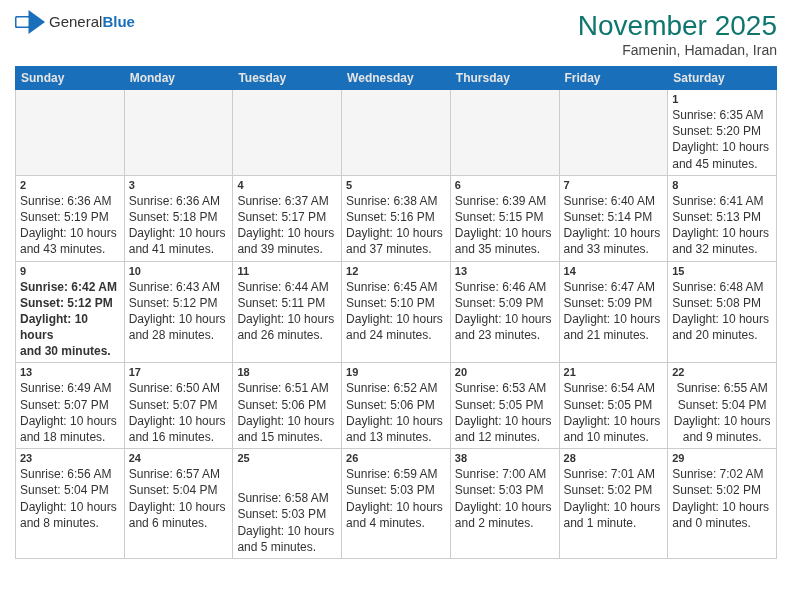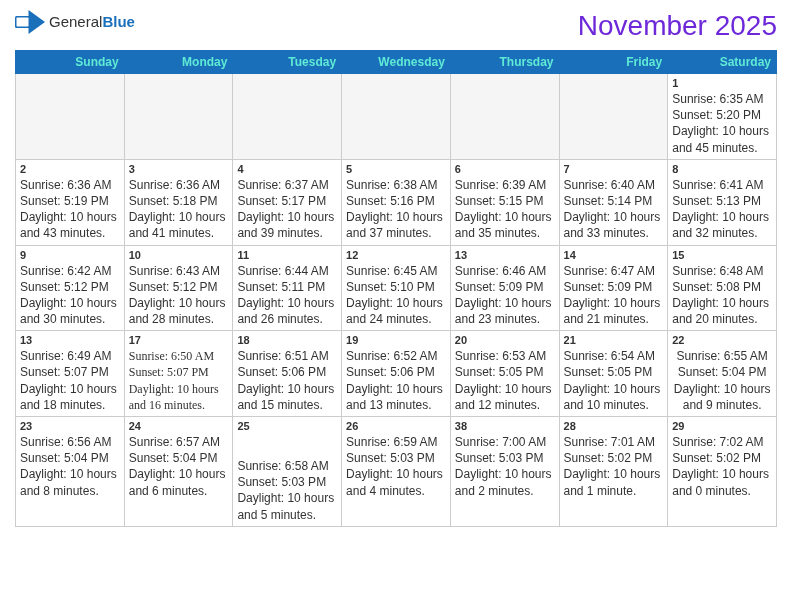--- a/index.html
+++ b/index.html
@@ -29,36 +29,36 @@
     }
     .logo-icon {
       width: 30px;
       height: 24px;
     }
     .title-block {
       text-align: right;
     }
     .month-title {
       font-size: 28px;
-      color: #6d28d9;
+      color: #0f766e;
       font-weight: normal;
     }
     .location {
       font-size: 14px;
       color: #444;
     }
     .calendar {
       width: 100%;
       border-collapse: collapse;
       table-layout: fixed;
     }
     .calendar th {
       background: #1a6fba;
-      color: #5eead4;
-      text-align: right;
+      color: #e5e5e5;
+      text-align: left;
       padding: 4px 5px;
       font-size: 12px;
       font-weight: bold;
       border: 1px solid #1a6fba;
       margin-top: 24px;
     }
     .calendar td {
       border: 1px solid #ccc;
       vertical-align: top;
       padding: 3px 4px;
@@ -97,20 +97,21 @@
         <rect x="2" y="10" width="16" height="12" rx="1" fill="#fff"></rect>
       </svg>
       <div>
         <div style="font-size:15px;color:#333;line-height:1.1;">
           <span style="color:#333;">General</span><span style="color:#1a6fba;font-weight:bold;">Blue</span>
         </div>
       </div>
     </div>
     <div class="title-block">
       <div class="month-title">November 2025</div>
+      <div class="location">Famenin, Hamadan, Iran</div>
     </div>
   </div>
 
   <table class="calendar">
     <thead>
       <tr>
       <th>Sunday</th>
           <th>Monday</th>
           <th>Tuesday</th>
           <th>Wednesday</th>
@@ -182,21 +183,21 @@
             <span class="day-num">8</span>
             <div class="day-info" style="white-space: pre-line;">Sunrise: 6:41 AM
 Sunset: 5:13 PM
 Daylight: 10 hours
 and 32 minutes.</div>
           </td>
         </tr>
         <tr>
           <td>
             <span class="day-num">9</span>
-            <div class="day-info" style="white-space: pre-line;">Sunrise: 6:42 AM
+            <div class="day-info" style="white-space: pre-line; font-weight: bold;">Sunrise: 6:42 AM
 Sunset: 5:12 PM
 Daylight: 10 hours
 and 30 minutes.</div>
           </td>
           <td>
             <span class="day-num">10</span>
             <div class="day-info" style="white-space: pre-line;">Sunrise: 6:43 AM
 Sunset: 5:12 PM
 Daylight: 10 hours
 and 28 minutes.</div>
@@ -240,21 +241,21 @@
         <tr>
           <td>
             <span class="day-num">13</span>
             <div class="day-info" style="white-space: pre-line;">Sunrise: 6:49 AM
 Sunset: 5:07 PM
 Daylight: 10 hours
 and 18 minutes.</div>
           </td>
           <td>
             <span class="day-num">17</span>
-            <div class="day-info" style="white-space: pre-line; font-family: Liberation Serif, serif;">Sunrise: 6:50 AM
+            <div class="day-info" style="white-space: pre-line;">Sunrise: 6:50 AM
 Sunset: 5:07 PM
 Daylight: 10 hours
 and 16 minutes.</div>
           </td>
           <td>
             <span class="day-num">18</span>
             <div class="day-info" style="white-space: pre-line;">Sunrise: 6:51 AM
 Sunset: 5:06 PM
 Daylight: 10 hours
 and 15 minutes.</div>

